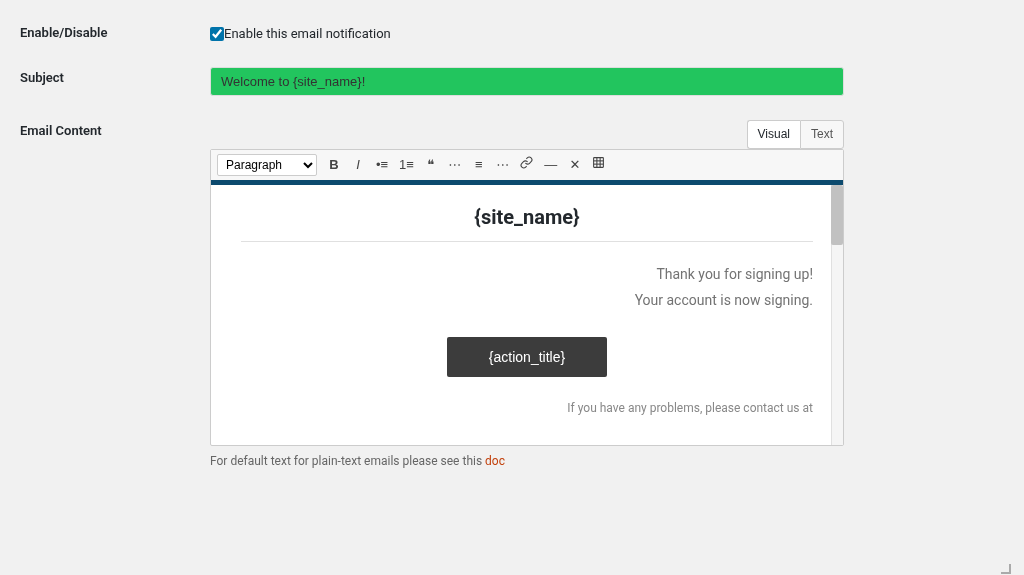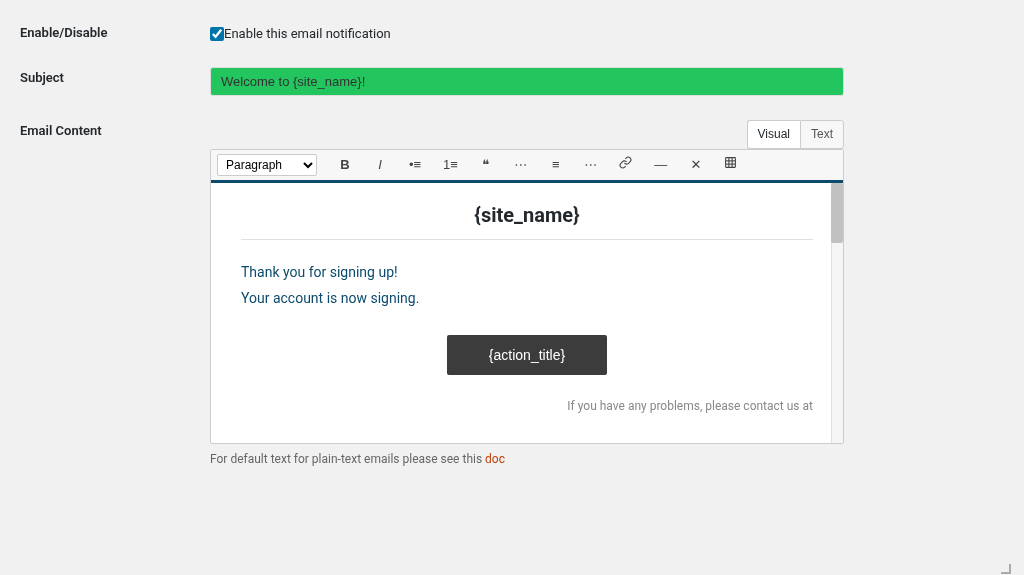--- a/index.html
+++ b/index.html
@@ -90,25 +90,25 @@
     }
     .editor-wrapper {
       border: 1px solid #ccc;
       border-radius: 2px;
       max-width: 660px;
       background: #fff;
       margin-top: 0;
     }
     .toolbar {
       background: #f7f7f7;
-      border-bottom: 3px solid #0c4a6e;
+      border-bottom: 5px solid #0c4a6e;
       padding: 4px 6px;
       display: flex;
       align-items: center;
-      gap: 13px;
+      gap: 2px;
       flex-wrap: wrap;
     }
     .toolbar select {
       font-size: 12px;
       padding: 2px 4px;
       border: 1px solid #ccc;
       border-radius: 2px;
       background: #fff;
       cursor: pointer;
       margin-right: 4px;
@@ -135,22 +135,22 @@
       font-weight: 700;
       color: #23282d;
       margin-bottom: 12px;
     }
     .email-divider {
       border: none;
       border-top: 1px solid #e0e0e0;
       margin: 12px 0 20px;
     }
     .email-message {
-      text-align: left;
-      color: #0c4a6e;
+      text-align: right;
+      color: #737373;
       font-size: 14px;
       line-height: 1.8;
       margin-bottom: 24px;
     }
     .action-btn {
       display: block;
       margin: 0 auto 24px;
       background: #3c3c3c;
       color: #fff;
       border: none;

